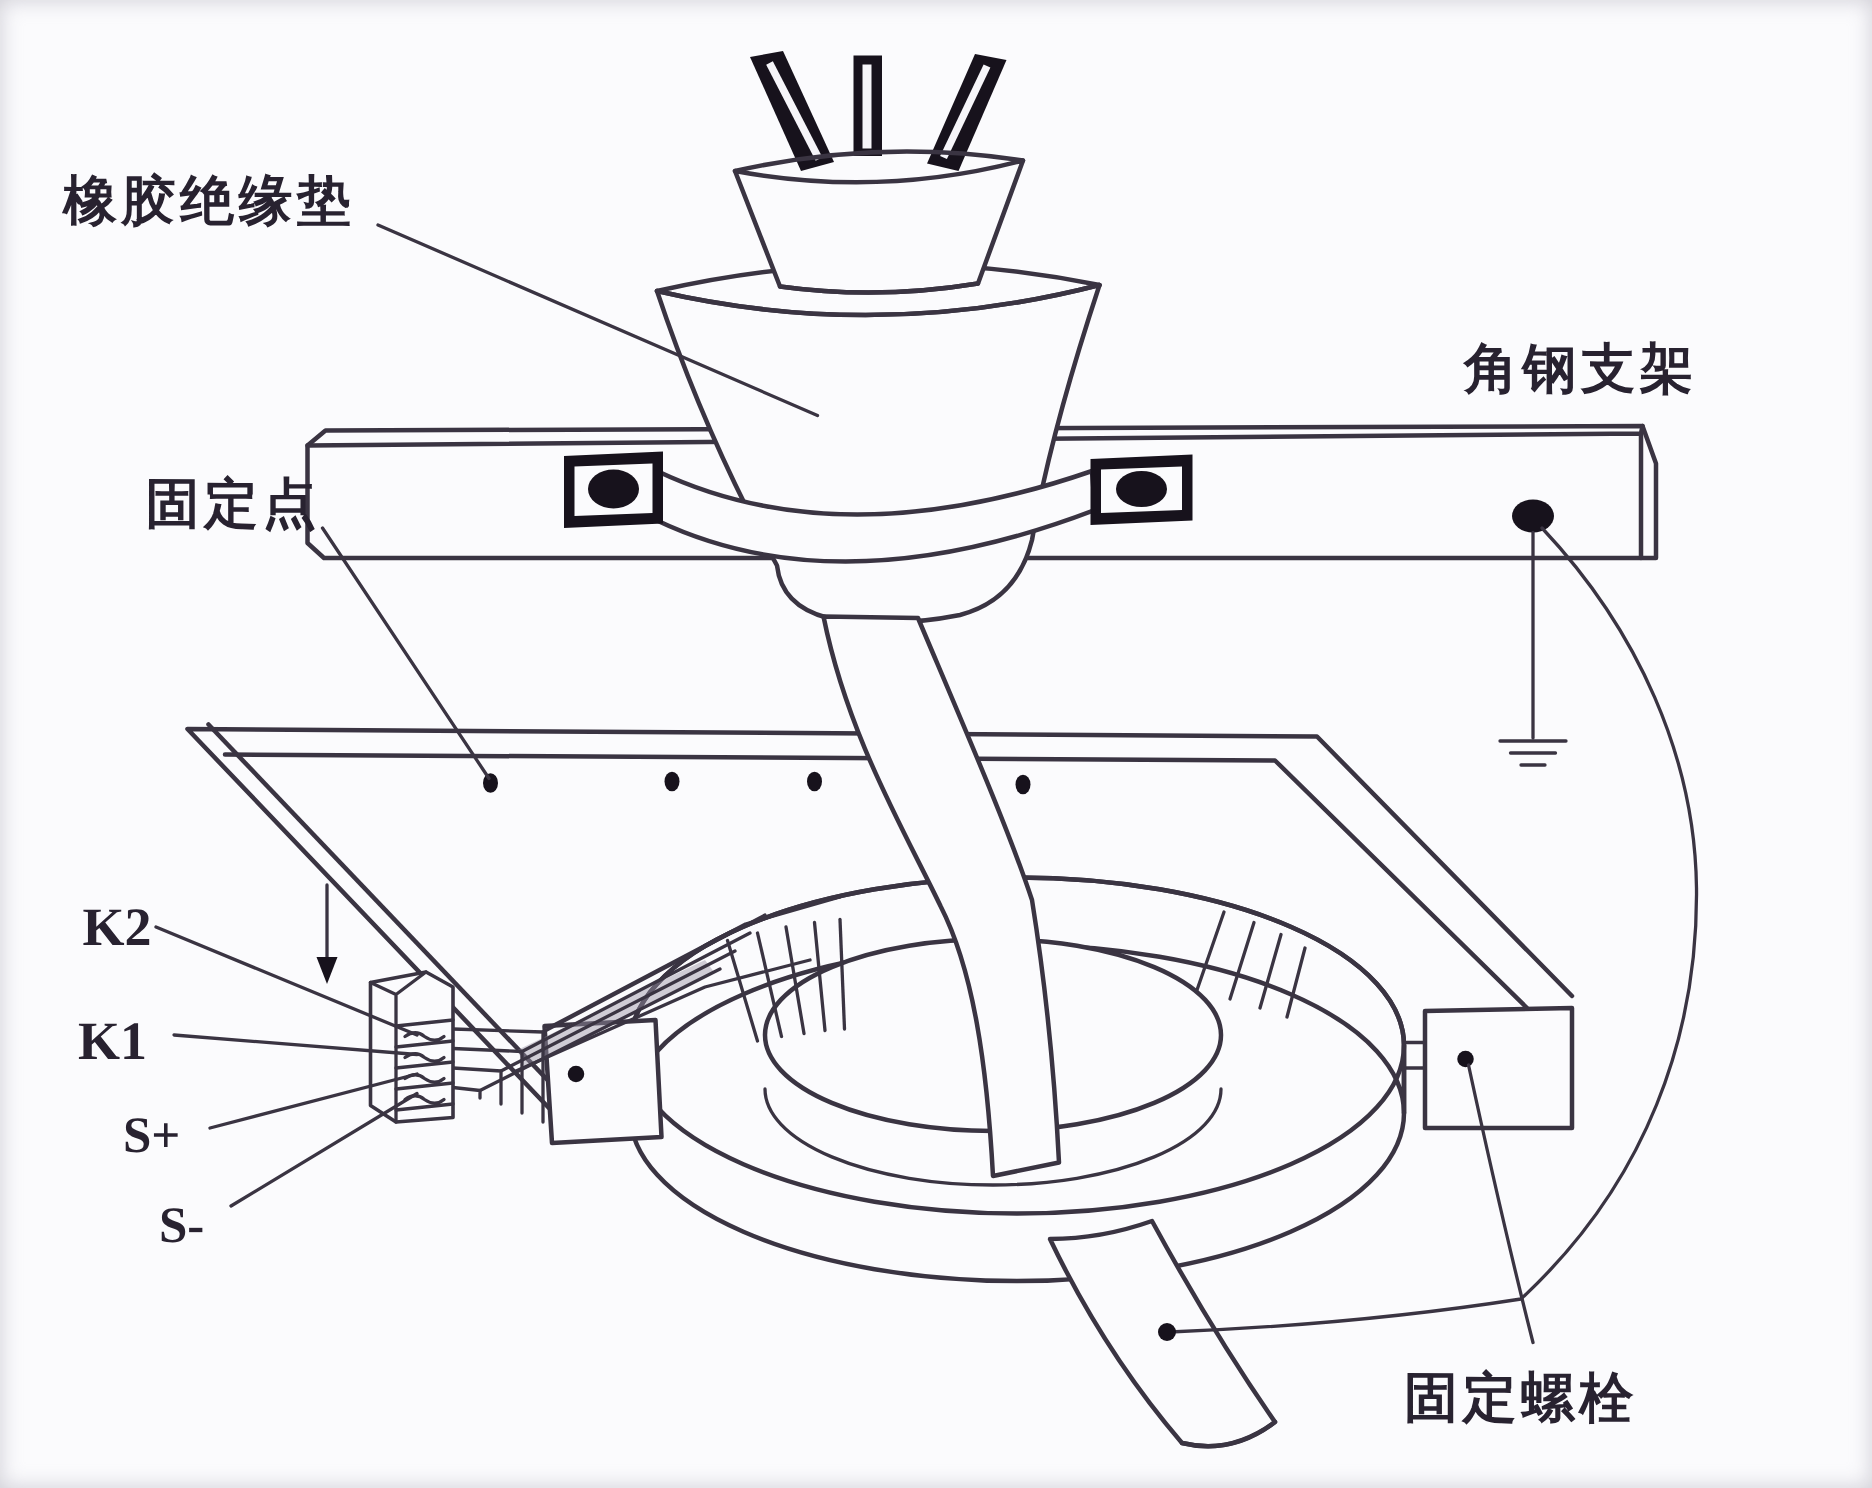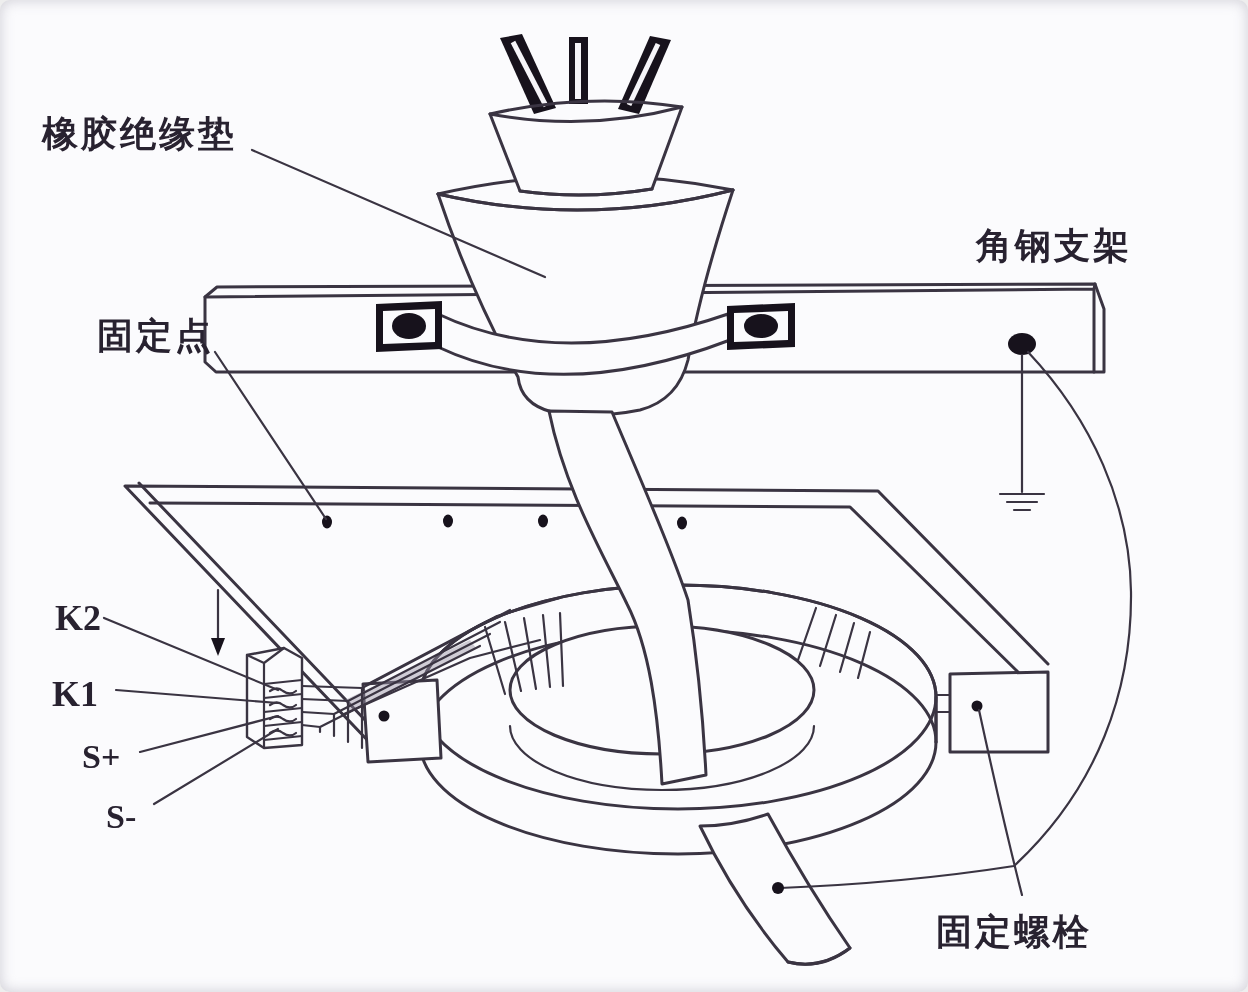--- a/index.html
+++ b/index.html
@@ -6,21 +6,20 @@
     --line:#3a3442;
     --bg:#fbfbfd;
     --ink:#282230;
   }
   html,body{margin:0;padding:0;background:#eee;}
   #stage{
     position:relative;width:1248px;height:992px;background:var(--bg);
     overflow:hidden;
     box-shadow:inset 0 0 14px rgba(150,148,165,.45);
     font-family:"Liberation Sans","DejaVu Sans",sans-serif;
-    border-radius:10px;
   }
   svg{position:absolute;left:0;top:0;}
   .ln{fill:none;stroke:var(--line);stroke-width:3;stroke-linecap:round;stroke-linejoin:round;}
   .ln2{fill:none;stroke:var(--line);stroke-width:2.2;stroke-linecap:round;stroke-linejoin:round;}
   .wfill{fill:var(--bg);stroke:var(--line);stroke-width:3;stroke-linejoin:round;}
   .wfill2{fill:var(--bg);stroke:var(--line);stroke-width:2.4;stroke-linejoin:round;}
   .solid{fill:#17121c;stroke:none;}
   .zh{font-family:"Liberation Sans","DejaVu Sans",sans-serif;font-weight:600;fill:var(--ink);letter-spacing:3px;}
   .rm{font-family:"Liberation Serif","DejaVu Serif",serif;font-weight:700;fill:var(--ink);}
 </style>

